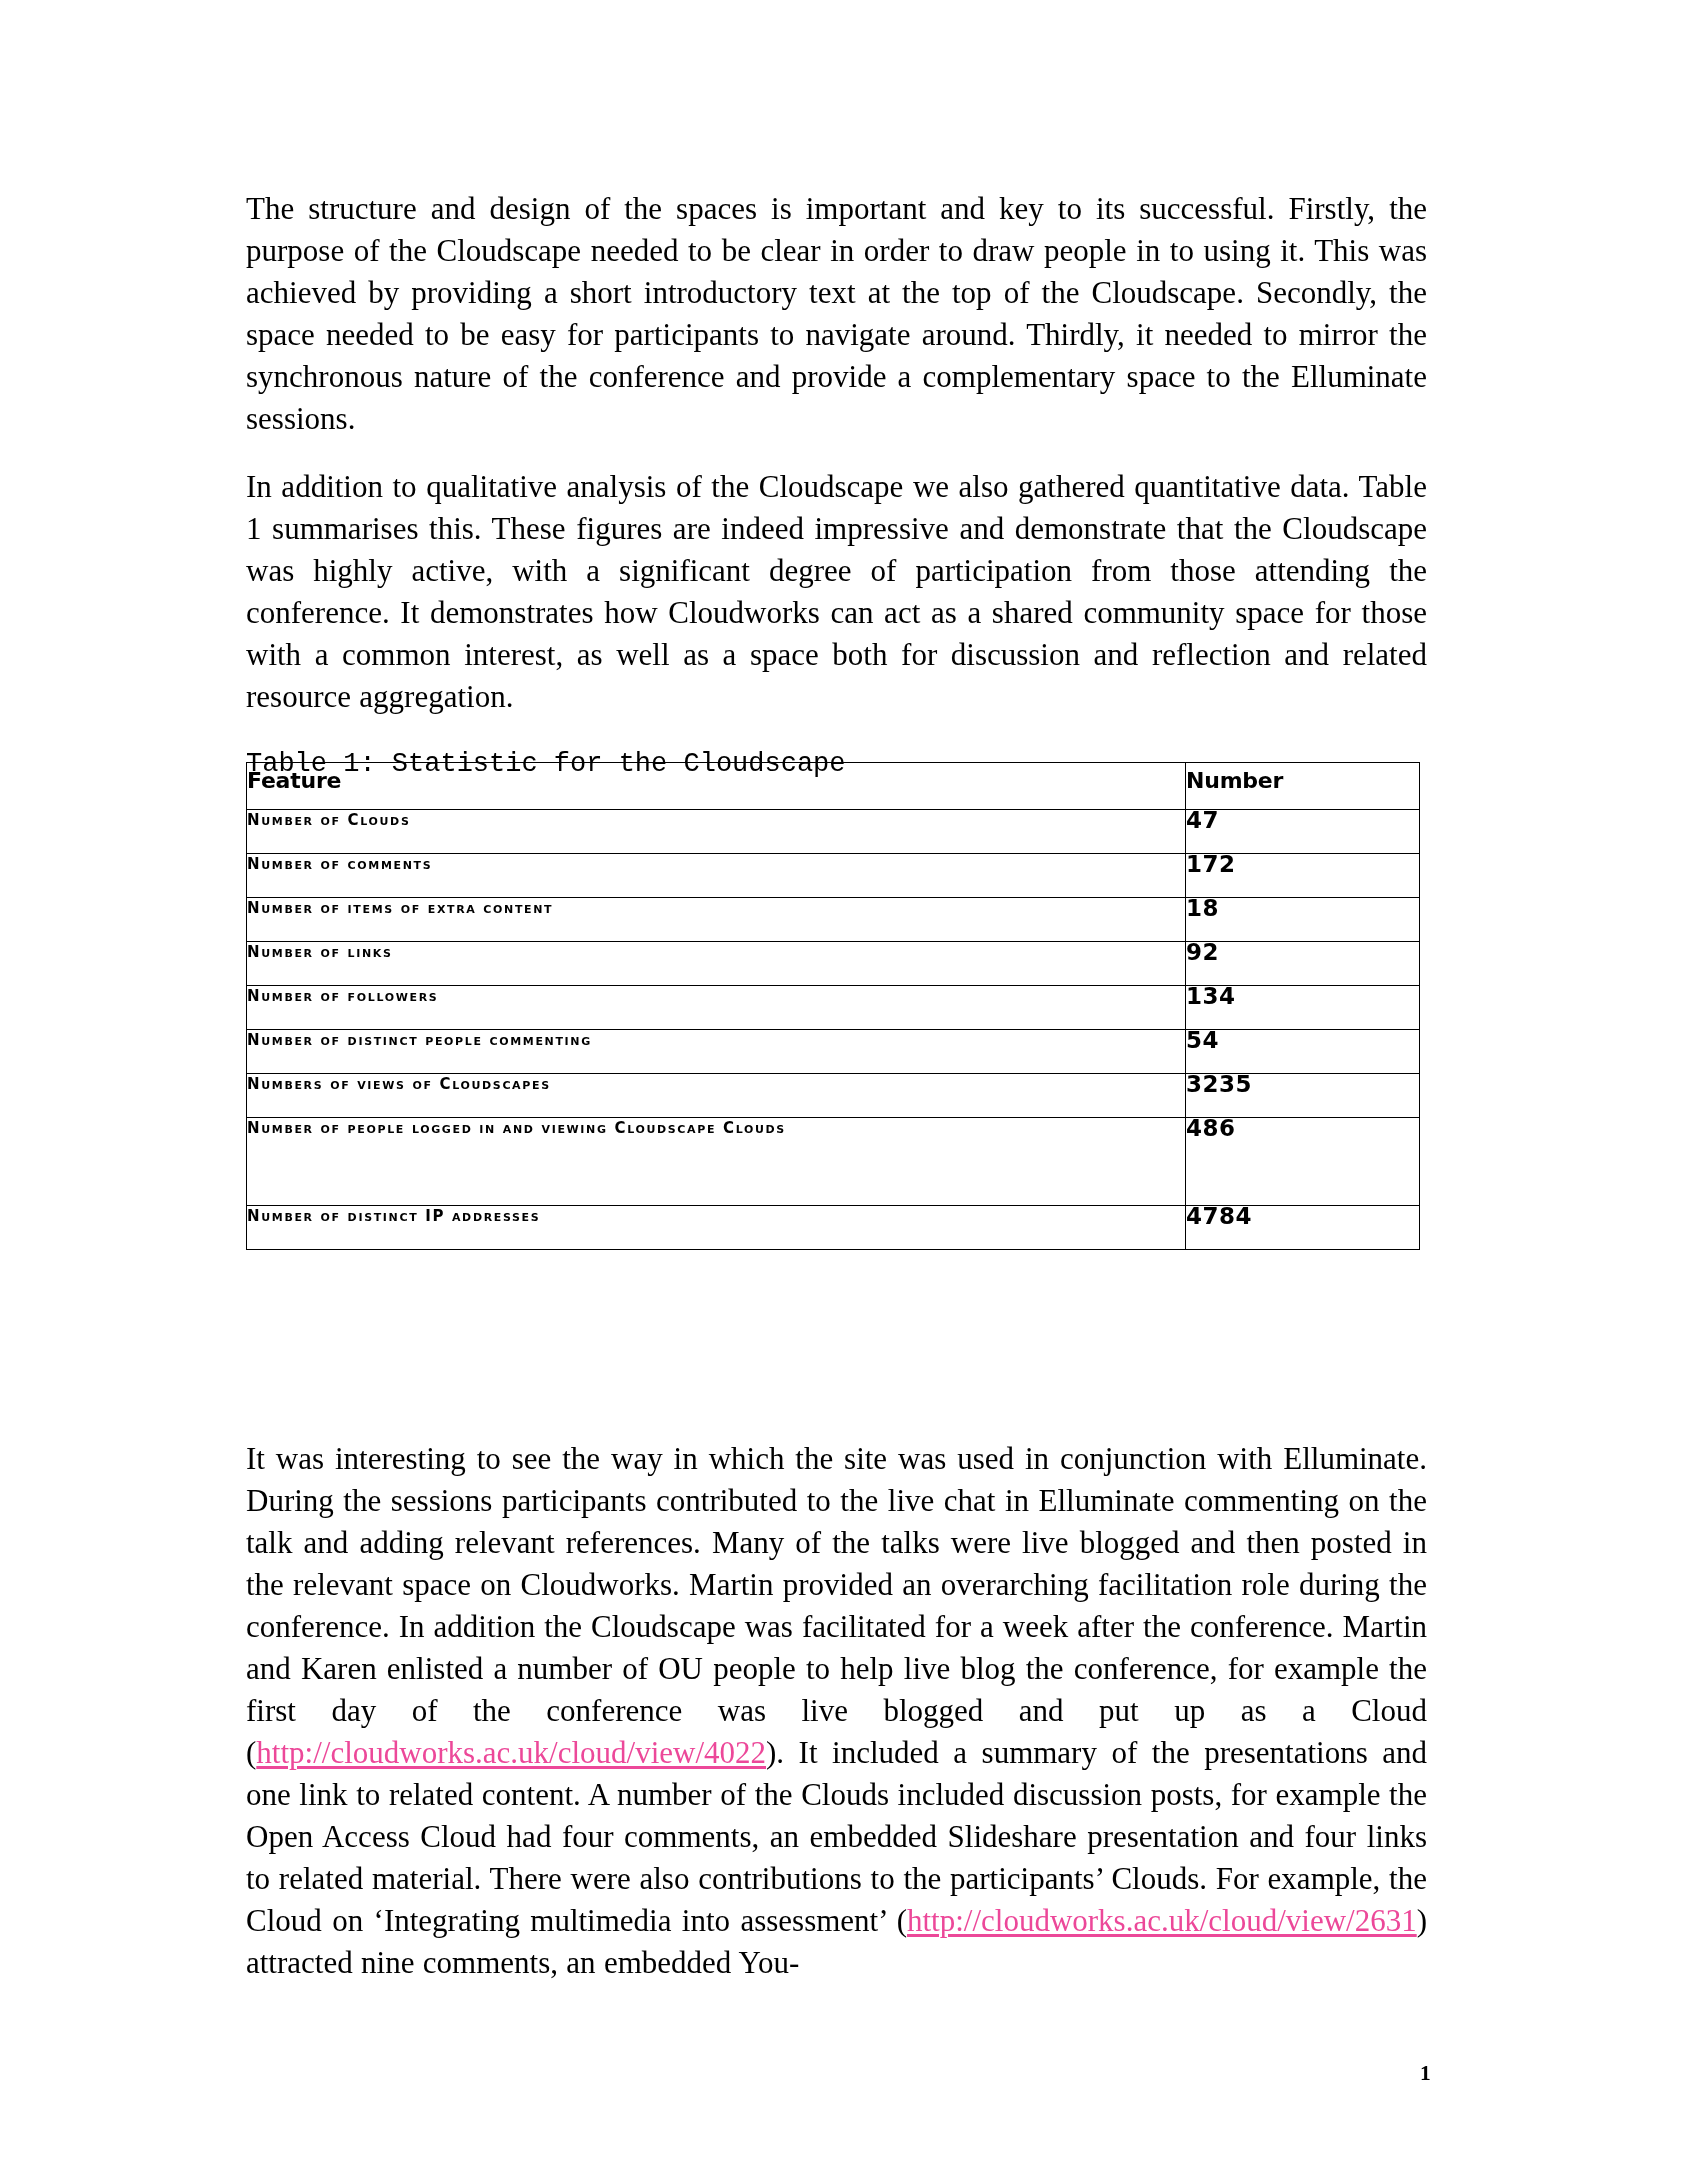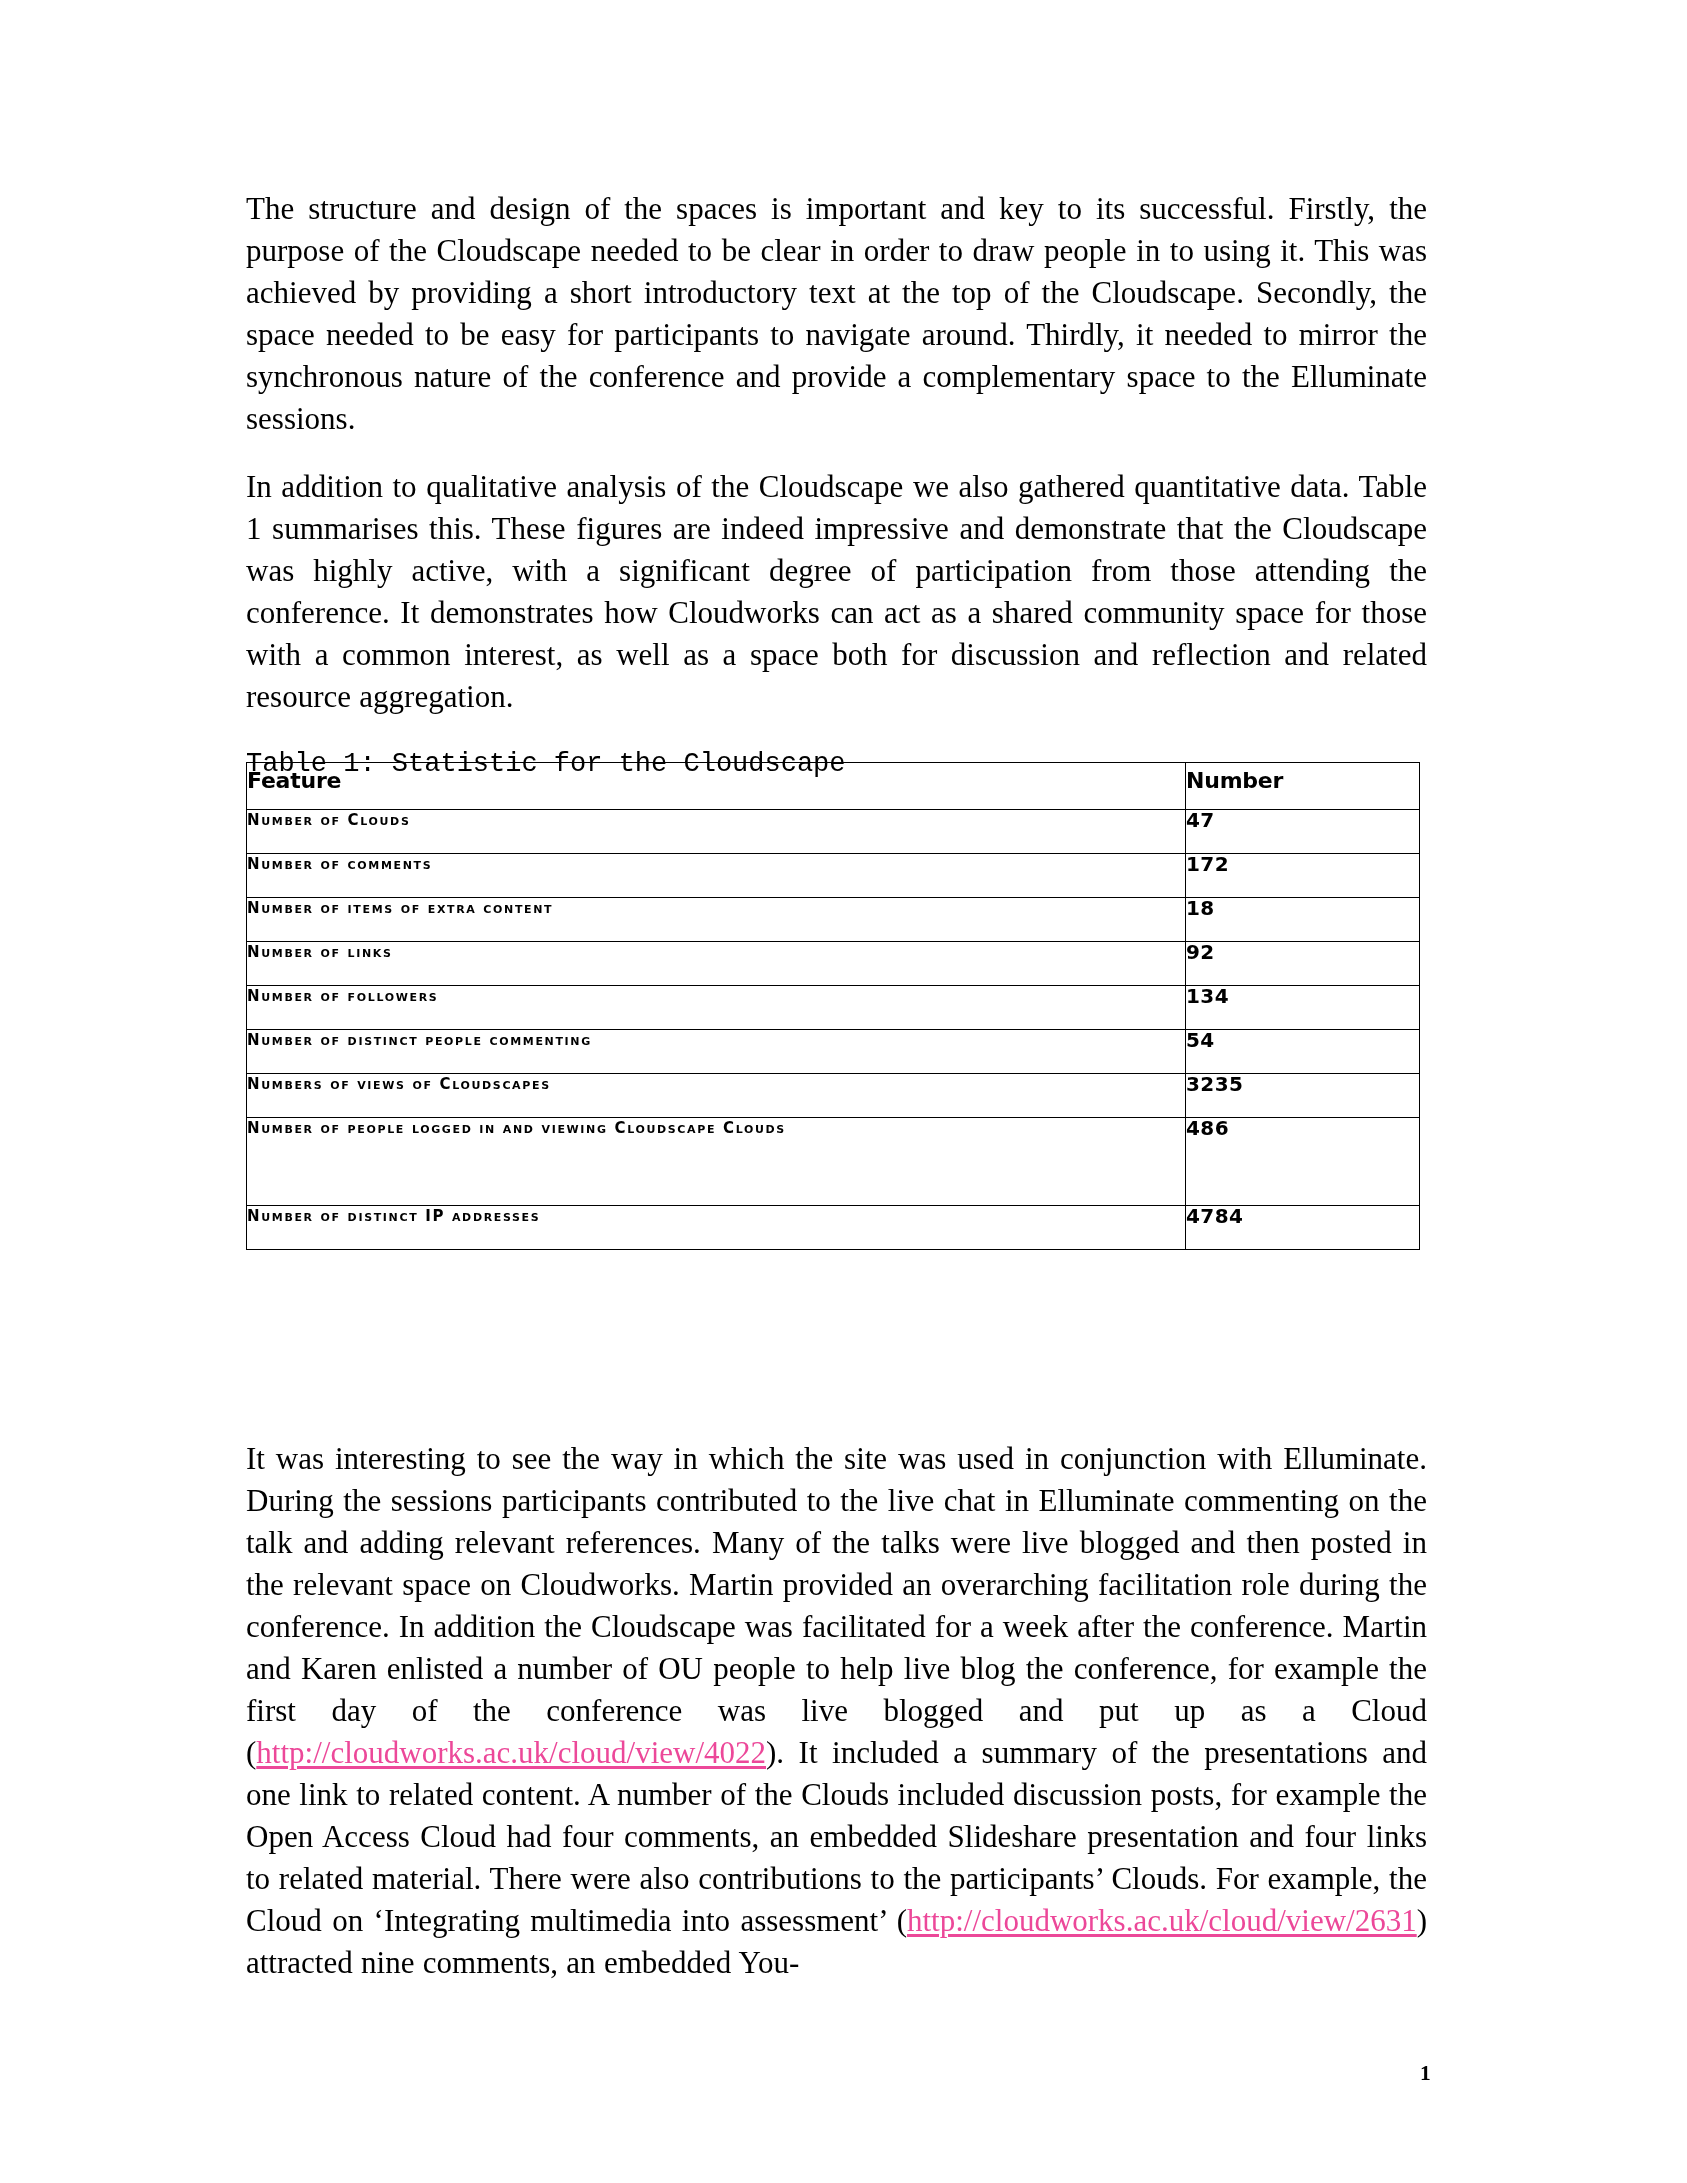--- a/index.html
+++ b/index.html
@@ -80,21 +80,21 @@
     font-family: "DejaVu Sans", "Liberation Sans", sans-serif;
     font-weight: bold;
     font-size: 15px;
     line-height: 21.4px;
     height: 43px;
     padding: 6.6px 0 0 8.2px;
     font-variant: small-caps;
     letter-spacing: 0.11em;
   }
   td.num {
-    font-size: 20px;
+    font-size: 23px;
     letter-spacing: 0.02em;
     font-variant: normal;
     padding-top: 4.1px;
   }
   tr.tall td.feat, tr.tall td.num { height: 87px; }
 
   .table-wrap {
     position: absolute;
     left: 246px;
     top: 762px;

